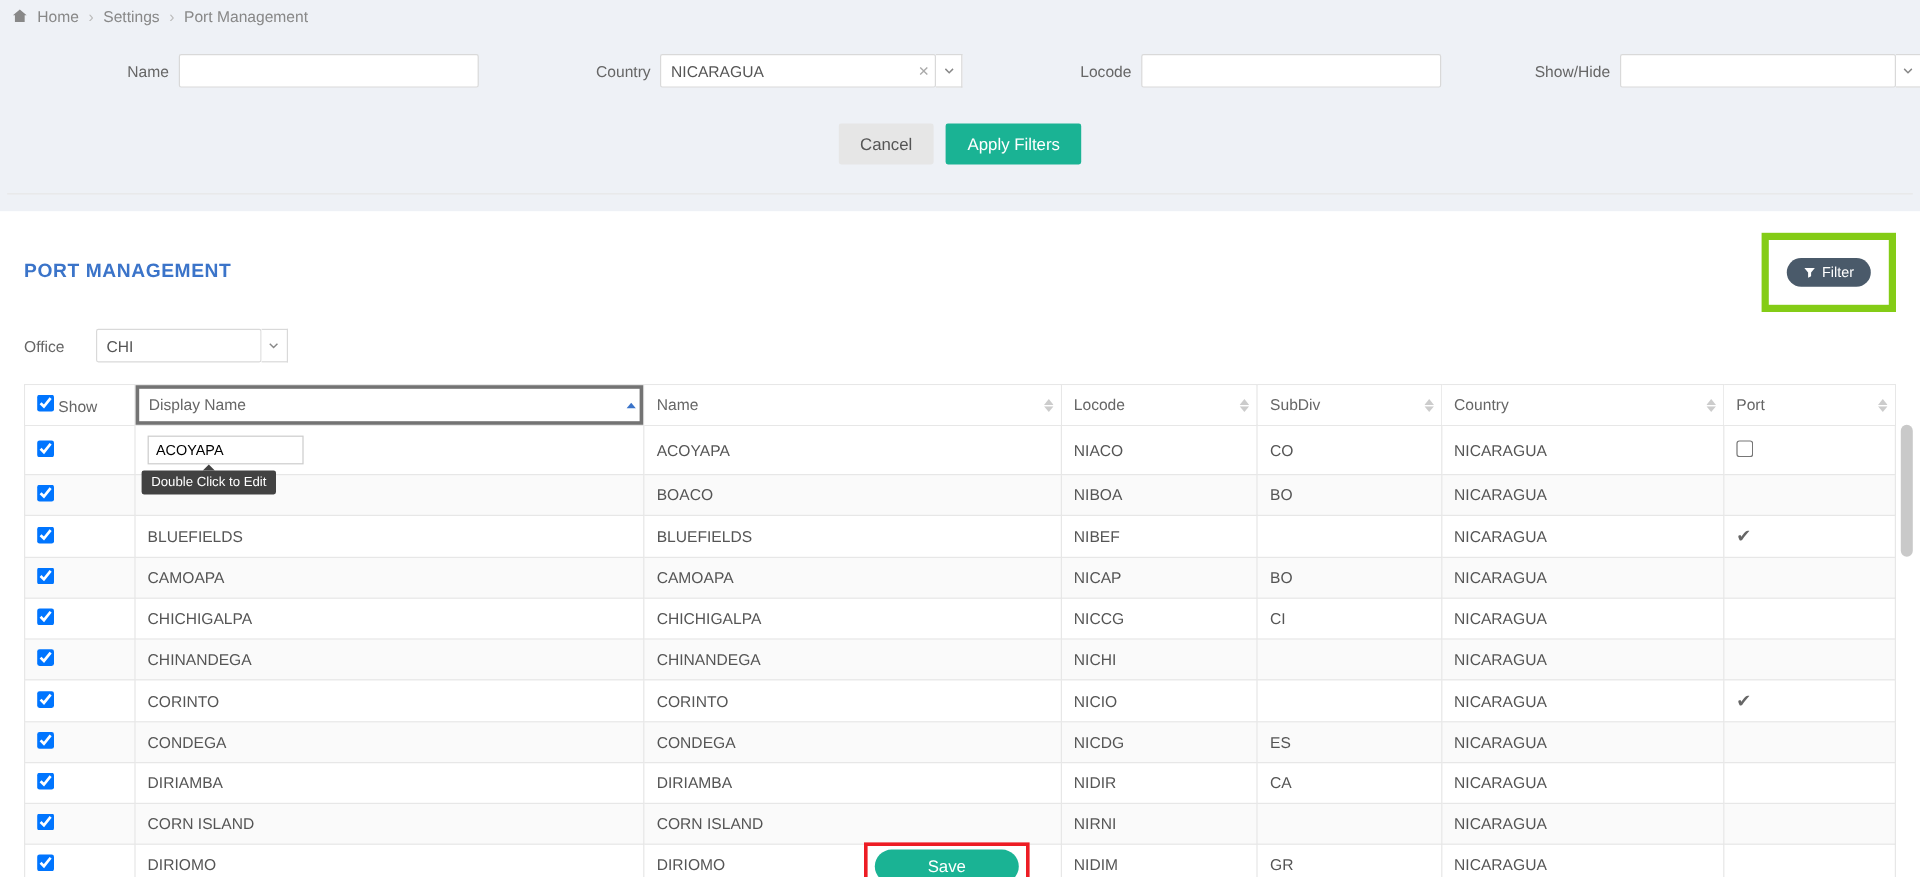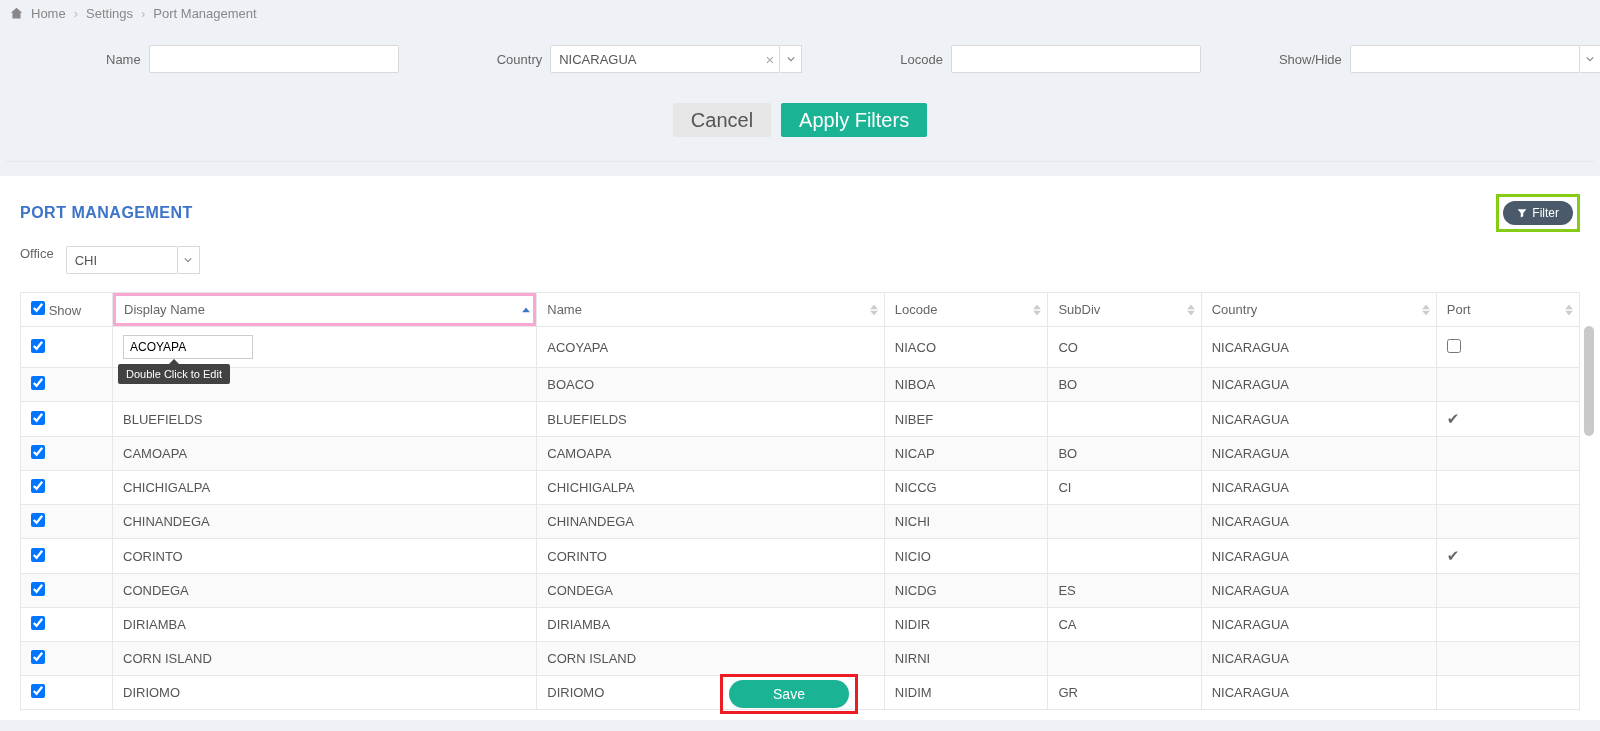--- a/index.html
+++ b/index.html
@@ -12,48 +12,48 @@
 .filter-row{display:flex;align-items:center;gap:12px;justify-content:flex-start}
 .filter-group{display:flex;align-items:center;gap:8px}
 .filter-group label{color:#666;font-size:13px}
 .txt{height:28px;border:1px solid #d9d9d9;border-radius:2px;background:#fff;padding:0 8px;font-size:13px;color:#555}
 .combo{position:relative;display:flex;align-items:center}
 .combo .txt{padding-right:44px}
 .combo .clear-x{position:absolute;right:28px;color:#aaa;cursor:pointer;font-size:15px}
 .combo .dd{height:28px;width:22px;border:1px solid #d9d9d9;border-left:none;display:flex;align-items:center;justify-content:center;background:#fff;cursor:pointer}
 .dd svg{width:8px;height:8px}
 .btn-row{display:flex;gap:10px;justify-content:center;margin-top:30px}
-.btn{height:34px;padding:0 18px;border:none;border-radius:2px;font-size:20px;cursor:pointer}
+.btn{height:34px;padding:0 18px;border:none;border-radius:2px;font-size:14px;cursor:pointer}
 .btn-cancel{background:#e6e6e6;color:#555}
 .btn-apply{background:#1ab394;color:#fff}
 .main-panel{background:#fff;margin-top:14px;padding:18px 20px 10px}
 .page-hdr{display:flex;align-items:center;justify-content:space-between}
 .page-title{color:#3b74c9;font-weight:700;font-size:16px;letter-spacing:0.5px}
-.filter-btn-wrap{border:3px solid #84cc16;padding:4px;display:inline-flex}
+.filter-btn-wrap{border:6px solid #84cc16;padding:15px;display:inline-flex}
 .filter-btn{background:#4a5a6a;color:#fff;border:none;border-radius:14px;height:24px;padding:0 14px;font-size:12px;display:flex;align-items:center;gap:5px;cursor:pointer}
-.office-row{display:flex;align-items:flex-start;gap:12px;margin-top:14px}
+.office-row{display:flex;align-items:center;gap:26px;margin-top:14px}
 .office-row label{color:#666}
 .table-wrap{margin-top:18px;position:relative}
 .tbl{width:100%;border-collapse:collapse;table-layout:fixed}
 .tbl th,.tbl td{border:1px solid #e7e7e7;padding:8px 10px;text-align:left;font-size:13px;color:#555;vertical-align:middle}
 .tbl th{background:#fff;font-weight:400;color:#666;position:relative}
 .tbl tbody tr:nth-child(even){background:#fafafa}
 .col-show{width:90px;text-align:center}
 .col-port{width:140px;text-align:center}
 .col-disp{width:415px}
 .col-name{width:340px}
 .col-locode{width:160px}
 .col-subdiv{width:150px}
 .col-country{width:230px}
 .sort-icon{position:absolute;right:6px;top:50%;transform:translateY(-50%);display:flex;flex-direction:column;gap:1px}
 .sort-icon svg{width:8px;height:5px}
 .sort-asc path{fill:#3b74c9}
 .chk{width:14px;height:14px}
 .td-center{text-align:center}
-.disp-hdr-box{border:3px solid #f9a8d4;padding:6px 8px;margin:-8px -10px}
+.disp-hdr-box{border:3px solid #737373;padding:6px 8px;margin:-8px -10px}
 .inline-edit{height:24px;width:130px;border:1px solid #ccc;padding:0 6px;font-size:12px}
 .tooltip{position:absolute;background:#424242;color:#fff;font-size:11px;padding:4px 8px;border-radius:2px;left:98px;top:72px;white-space:nowrap;z-index:5}
 .tooltip::before{content:"";position:absolute;top:-5px;left:50%;margin-left:-5px;border:5px solid transparent;border-bottom-color:#424242;border-top:none}
 .save-wrap{position:absolute;left:700px;bottom:-4px;border:3px solid #ed1c24;padding:3px 6px}
 .save-btn{background:#1ab394;color:#fff;border:none;border-radius:16px;height:28px;width:120px;font-size:14px;cursor:pointer}
 .check-icon{color:#666;font-size:15px}
 .scrollbar-fake{position:absolute;right:-14px;top:34px;width:10px;height:110px;background:#c9c9c9;border-radius:5px}
 </style>
 </head>
 <body>
@@ -118,21 +118,21 @@
             <path d="M1 2h14l-5 6v5l-4 2V8z"></path>
           </svg>
         <span>Filter</span>
       </button>
     </div>
   </div>
 
   <div class="office-row">
     <label>Office</label>
     <div class="combo">
-      <input class="txt" style="width: 112px;" value="CHI">
+      <input class="txt" style="width: 138px;" value="CHI">
       <span class="dd">
           <svg viewBox="0 0 10 10">
             <path d="M1 3l4 4 4-4" fill="none" stroke="#888" stroke-width="1.5"></path>
           </svg>
         </span>
     </div>
   </div>
 
   <div class="table-wrap">
     <div class="tooltip">Double Click to Edit</div>

